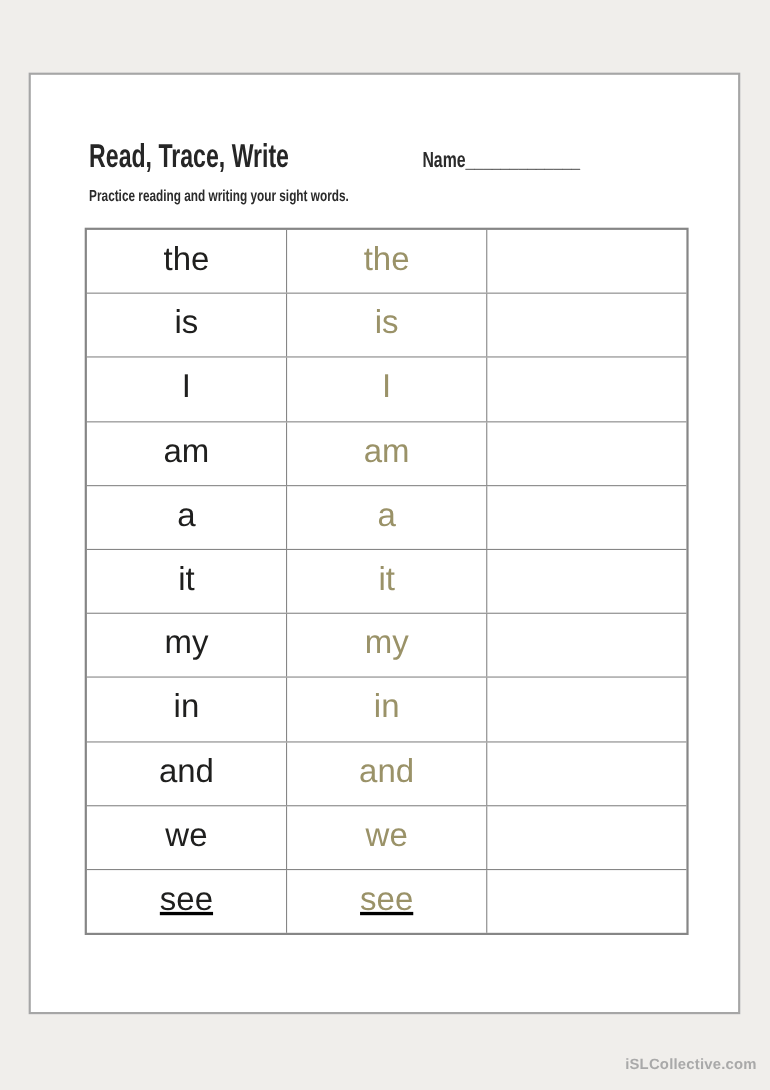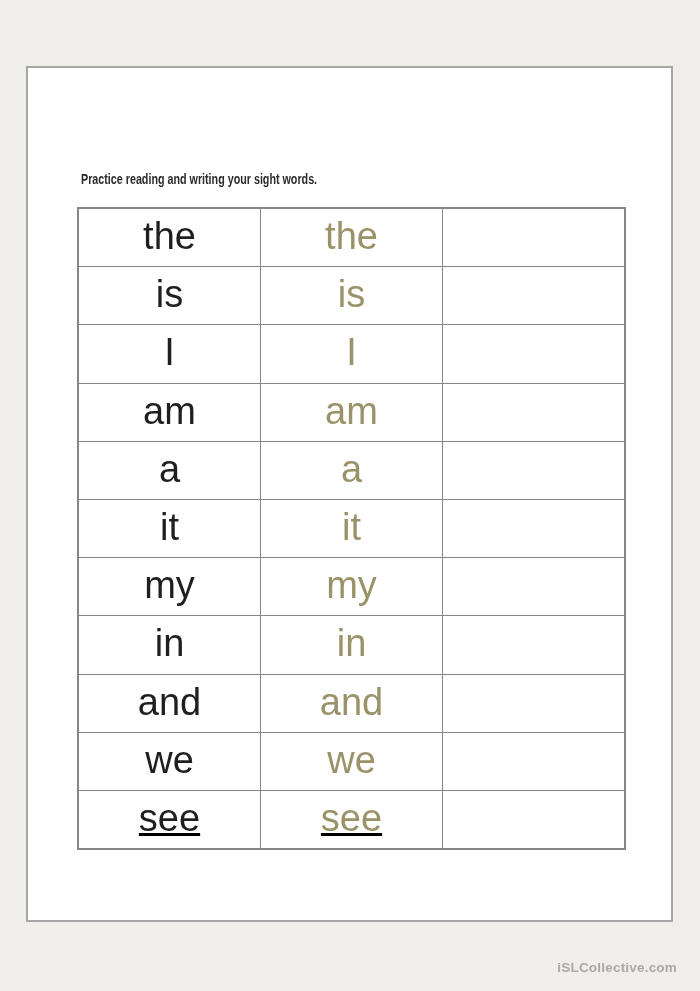--- a/index.html
+++ b/index.html
@@ -65,44 +65,48 @@
     display: flex;
     border-bottom: 1px solid #868686;
   }
   .row:last-child { border-bottom: none; text-decoration: underline; }
   .cell {
     flex: 1;
     border-right: 1px solid #868686;
     display: flex;
     align-items: center;
     justify-content: center;
-    font-size: 38px;
+    font-size: 30px;
     line-height: 1;
     padding-bottom: 3px;
   }
   .cell:last-child { border-right: none; }
   .cell.read  { color: var(--read-color, #1f1f1e); }
   .cell.trace { color: var(--trace-color, #9a9268); }
 
   .watermark {
     position: absolute;
-    right: 23px; bottom: 16px;
+    right: 12px; bottom: 16px;
     font-size: 13.5px;
     font-weight: 600;
     color: var(--watermark-color, #a9a9a9);
     letter-spacing: 0.2px;
   }
 </style>
 </head>
 <body>
 
 <div class="canvas">
 
   <div class="page">
 
+    <div class="header">
+      <div class="title condensed">Read, Trace, Write</div>
+      <div class="name-line condensed">Name_____________</div>
+    </div>
 
     <div class="subtitle condensed">Practice reading and writing your sight words.</div>
 
     <div class="words-table" id="words-table">
   <div class="row">
     <div class="cell read">the</div>
     <div class="cell trace">the</div>
     <div class="cell write"></div>
   </div>
 

